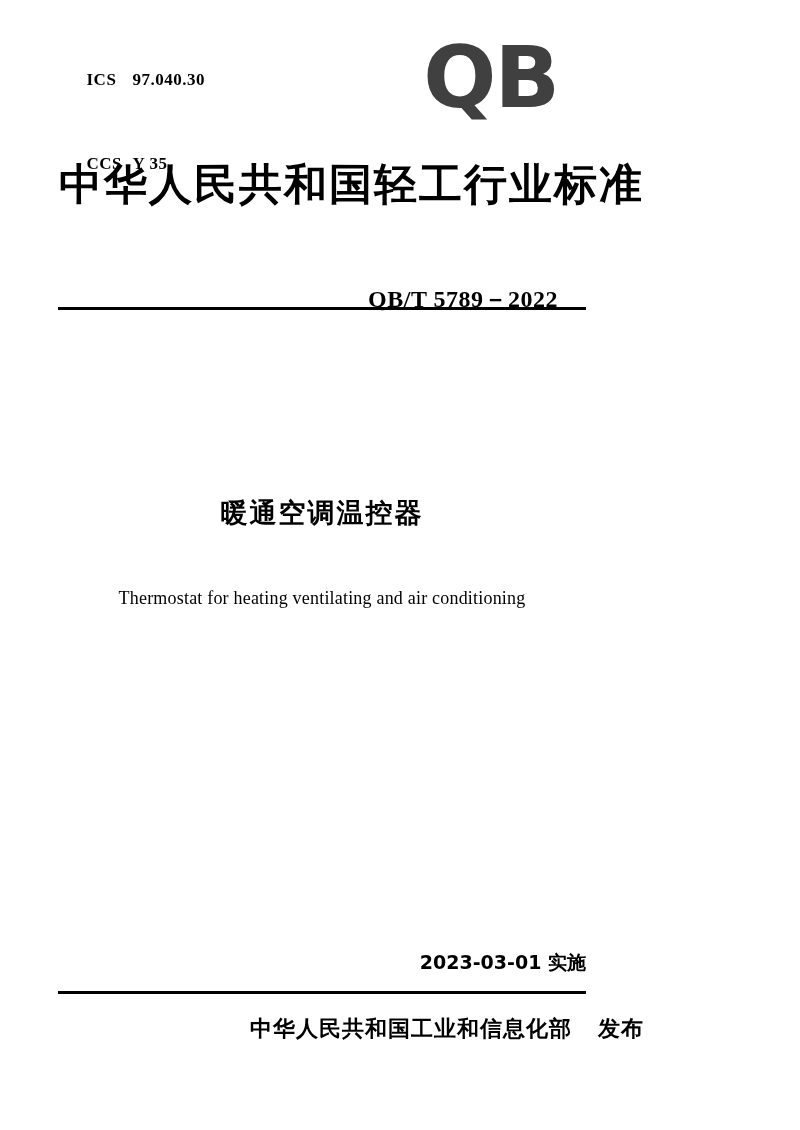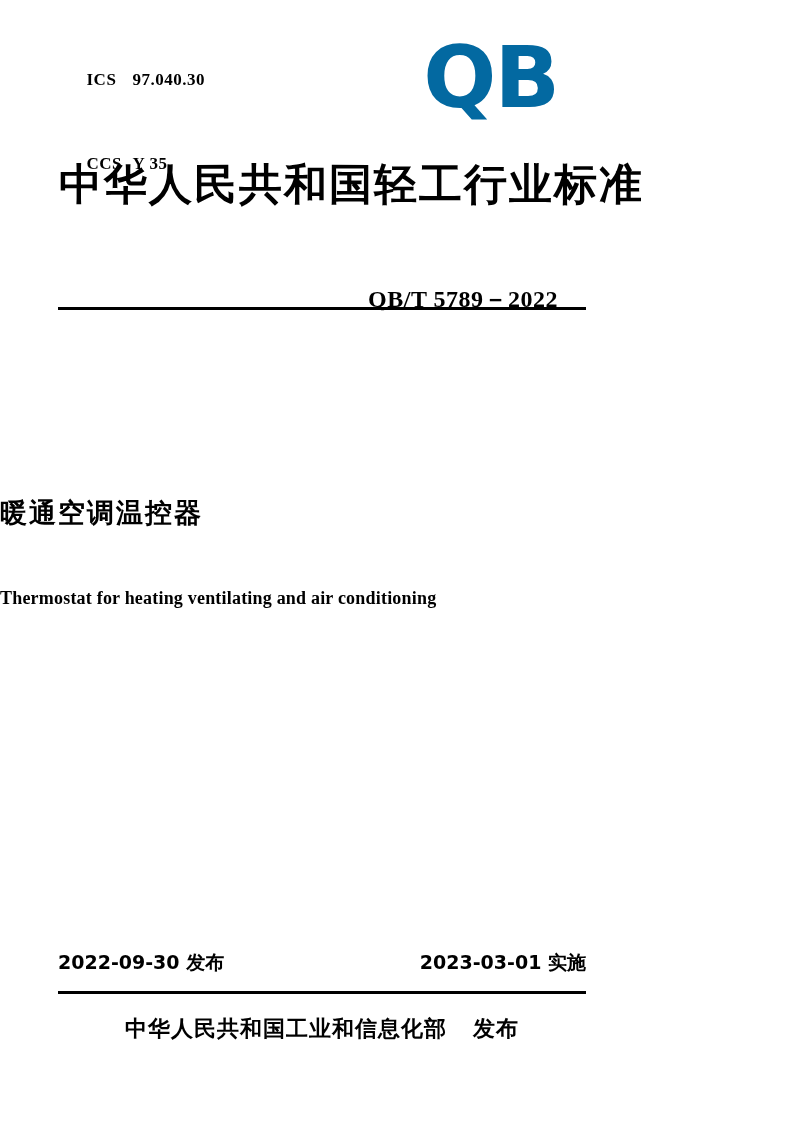--- a/index.html
+++ b/index.html
@@ -47,21 +47,21 @@
   
   .qb-logo {
     position: absolute;
     right: 86px;
     top: 34px;
     font-family: "DejaVu Sans", sans-serif;
     font-weight: bold;
     font-size: 86px;
     line-height: 86px;
     letter-spacing: -2px;
-    color: #0369a1;
+    color: #404040;
   }
 
   
   .cn-title {
     position: absolute;
     left: 0;
     right: 0;
     top: 156px;
     text-align: right;
     font-family: "DejaVu Sans", sans-serif;
@@ -92,36 +92,36 @@
     height: 3px;
     background: #000;
   }
 
   
   .subject-cn {
     position: absolute;
     left: 0;
     right: 0;
     top: 495px;
-    text-align: left;
+    text-align: center;
     font-family: "DejaVu Sans", sans-serif;
     font-weight: bold;
     font-size: 27px;
     letter-spacing: 2px;
   }
 
   
   .subject-en {
     position: absolute;
     left: 0;
     right: 0;
     top: 588px;
-    text-align: left;
-    font-family: "Liberation Serif", serif;
-    font-weight: bold;
+    text-align: center;
+    font-family: "Liberation Serif", serif;
+    font-weight: normal;
     font-size: 18px;
     letter-spacing: 0.2px;
   }
 
   
   .date-issue {
     position: absolute;
     left: 58px;
     top: 950px;
     font-family: "DejaVu Sans", sans-serif;
@@ -148,21 +148,21 @@
     height: 3px;
     background: #000;
   }
 
   
   .publisher {
     position: absolute;
     left: 0;
     right: 0;
     top: 1014px;
-    text-align: center;
+    text-align: right;
     font-family: "DejaVu Sans", sans-serif;
     font-weight: bold;
     font-size: 22px;
     letter-spacing: 1px;
   }
   .publisher .pub-verb {
     margin-left: 26px;
   }
 </style>
 </head>
@@ -184,21 +184,20 @@
   <div class="cn-title">中华人民共和国轻工行业标准</div>
 
   <div class="std-no">QB/T 5789－2022</div>
 
   <div class="rule-top"></div>
 
   <div class="subject-cn">暖通空调温控器</div>
 
   <div class="subject-en">Thermostat for heating ventilating and air conditioning</div>
 
-  <div class="date-issue">2022-09-30 发布</div>
 
   <div class="date-effective">2023-03-01 实施</div>
 
   <div class="rule-bottom"></div>
 
   <div class="publisher">
     <span>中华人民共和国工业和信息化部</span><span class="pub-verb">发布</span>
   </div>
 
 </div>

